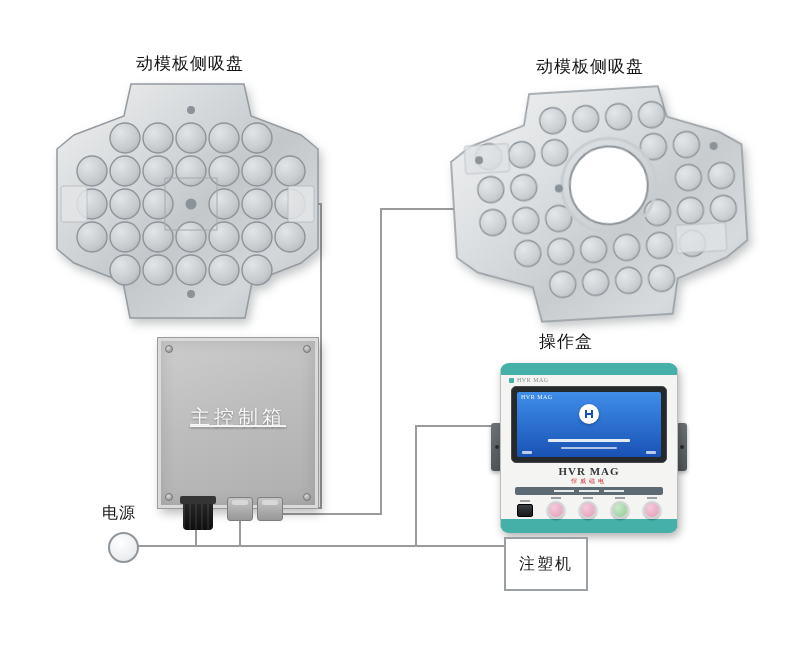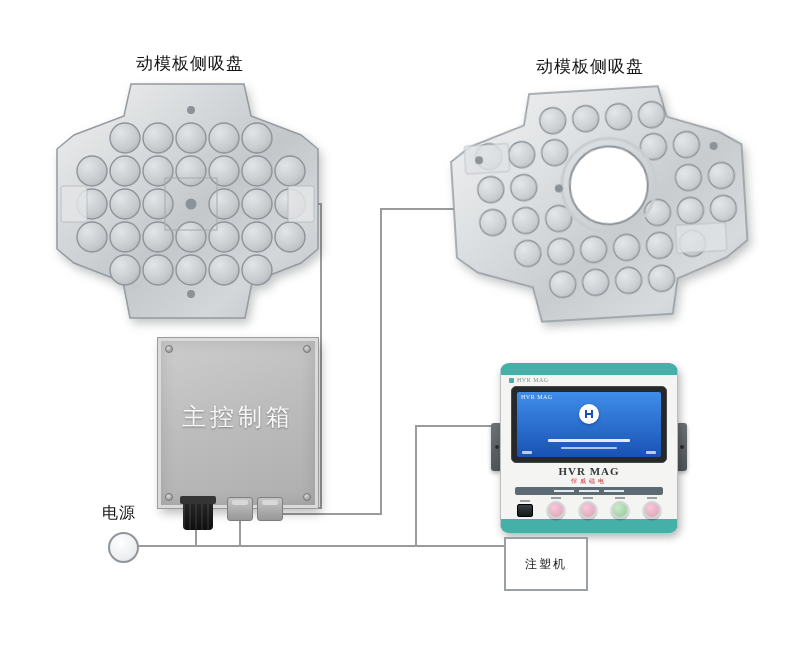--- a/index.html
+++ b/index.html
@@ -15,22 +15,22 @@
   .plate{position:absolute;filter:drop-shadow(3px 5px 5px rgba(60,65,70,.30));}
   .plate-left{left:55px;top:82px;width:265px;height:240px;}
   .plate-right{left:452px;top:88px;width:295px;height:235px;transform:rotate(-3.5deg);}
 
   
   .control-box{position:absolute;left:158px;top:338px;width:154px;height:164px;
     background:linear-gradient(160deg,#cdcdcd,var(--control-box-gray,#bdbdbd) 45%,#aeaeae);
     border:3px solid #dadada;
     box-shadow:0 0 0 1px #9c9c9c,3px 5px 10px rgba(0,0,0,.28),inset 0 0 16px rgba(0,0,0,.12);}
   .control-box .box-label{position:absolute;left:0;right:0;top:50%;transform:translateY(-70%);
-    text-align:center;font-size:24px;font-weight:500;color:#f8f8f8;letter-spacing:4px;
-    text-shadow:0 1px 2px rgba(0,0,0,.35);}
+    text-align:center;font-size:20px;font-weight:500;color:#f8f8f8;letter-spacing:4px;
+    text-shadow:0 1px 2px rgba(0,0,0,.35);text-decoration:underline;}
   .screw{position:absolute;width:6px;height:6px;border-radius:50%;
     background:radial-gradient(circle at 35% 30%,#d9d9d9,#8a8a8a);border:1px solid #777;}
   .screw.tl{left:4px;top:4px;} .screw.tr{right:4px;top:4px;}
   .screw.bl{left:4px;bottom:4px;} .screw.br{right:4px;bottom:4px;}
 
   .gland{position:absolute;left:183px;top:496px;width:30px;height:34px;border-radius:4px;
     background:repeating-linear-gradient(90deg,rgba(255,255,255,.08) 0 2px,transparent 2px 6px),
                linear-gradient(#2c2c2c,#0e0e0e);}
   .gland::before{content:"";position:absolute;left:-3px;right:-3px;top:0;height:8px;background:#343434;border-radius:2px;}
   .conn{position:absolute;top:497px;width:24px;height:22px;border-radius:3px;
@@ -80,38 +80,39 @@
   .op-btn{width:14px;height:14px;border-radius:50%;border:2px solid #d2d5d6;box-shadow:0 1px 2px rgba(0,0,0,.35);}
   .op-btn.pink{background:radial-gradient(circle at 35% 30%,#f6cadb,var(--button-pink,#e29cb6));}
   .op-btn.green{background:radial-gradient(circle at 35% 30%,#cdeacd,var(--button-green,#8fcb92));}
 
   
   .power-label{position:absolute;left:102px;top:503px;font-size:16px;color:#141414;letter-spacing:1px;}
   .power-circle{position:absolute;left:108px;top:532px;width:27px;height:27px;border-radius:50%;
     background:radial-gradient(circle at 38% 32%,#ffffff,#eceef0 65%,#d7dadc);border:2px solid #8f969b;}
   .machine-box{position:absolute;left:504px;top:537px;width:84px;height:54px;background:#ffffff;
     border:2px solid #9aa0a4;display:flex;align-items:center;justify-content:center;
-    font-size:12px;color:#1b1b1b;letter-spacing:2px;box-sizing:border-box;}
+    font-size:16px;color:#1b1b1b;letter-spacing:2px;box-sizing:border-box;}
 </style>
 </head>
 <body>
 
 <div class="canvas">
 
   <svg class="wires" width="790" height="655" viewBox="0 0 790 655">
     <polyline class="wire" points="135,546 506,546"></polyline>
     <polyline class="wire" points="196,546 196,522"></polyline>
     <polyline class="wire" points="240,546 240,512"></polyline>
     <polyline class="wire" points="416,546 416,426 498,426"></polyline>
     <polyline class="wire" points="300,204 321,204 321,508 238,508"></polyline>
     <polyline class="wire" points="470,209 381,209 381,514 270,514"></polyline>
   </svg>
 
   <div class="title" style="left:70px;top:52px;width:240px;">动模板侧吸盘</div>
   <div class="title" style="left:470px;top:55px;width:240px;">动模板侧吸盘</div>
+  <div class="title" style="left:486px;top:330px;width:160px;">操作盒</div>
 
   <svg class="plate plate-left" viewBox="0 0 265 240">
     <defs>
       <linearGradient id="metalL" x1="0" y1="0" x2="1" y2="1">
         <stop offset="0" stop-color="#f0f1f2"></stop>
           <stop offset="0.3" stop-color="#d8dbdd"></stop>
         <stop offset="0.55" stop-color="#c3c7ca"></stop>
           <stop offset="0.78" stop-color="#d4d7da"></stop>
         <stop offset="1" stop-color="#bcc0c3"></stop>
       </linearGradient>

